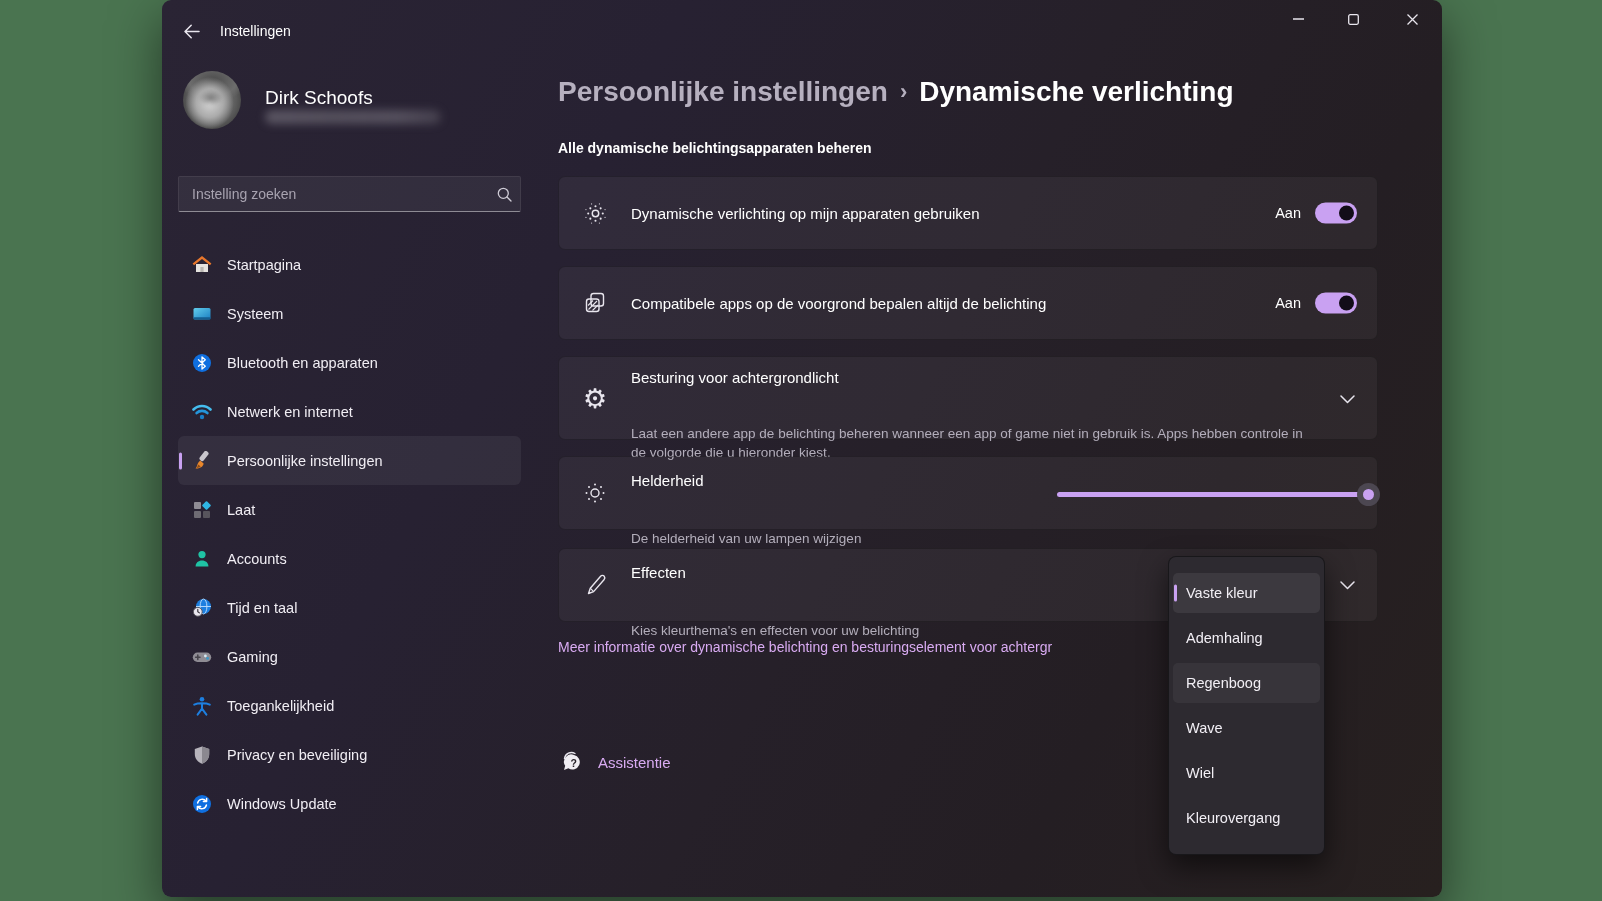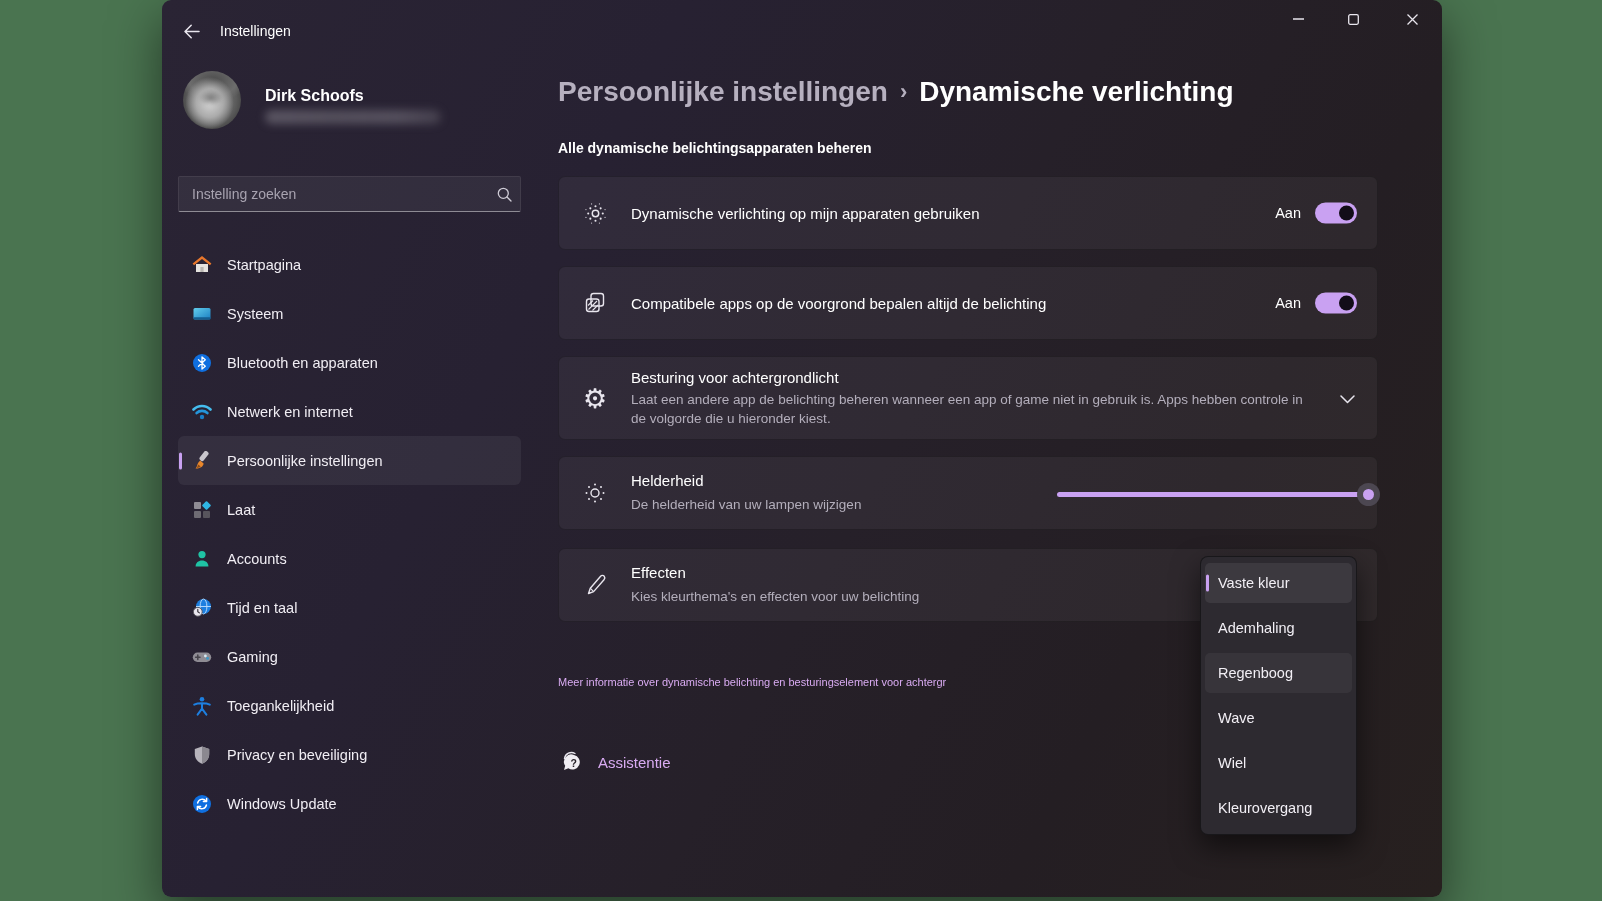--- a/index.html
+++ b/index.html
@@ -23,21 +23,21 @@
   .cap-min{left:1113px;} .cap-max{left:1168px;} .cap-close{left:1227px;}
   
   .avatar{position:absolute;left:21px;top:71px;width:58px;height:58px;border-radius:50%;overflow:hidden;
     background:
       radial-gradient(ellipse 58% 62% at 46% 55%, #d4d4d4 0%, #ababab 40%, rgba(120,120,120,0) 72%),
       radial-gradient(ellipse 75% 48% at 52% 16%, #4c4c4c 0%, #6d6d6d 55%, rgba(90,90,90,0) 78%),
       radial-gradient(circle at 50% 50%, #8e8e8e 0%, #5c5c5c 58%, #262626 100%);
   }
   .avatar-blur{position:absolute;inset:0;filter:blur(1.5px);
     background:radial-gradient(ellipse 30% 20% at 48% 46%, rgba(60,60,60,.55) 0%, rgba(60,60,60,0) 70%);}
-  .profile-name{position:absolute;left:103px;top:87px;font-size:16px;font-weight:bold;color:#ffffff;}
+  .profile-name{position:absolute;left:103px;top:87px;font-size:19px;font-weight:normal;color:#ffffff;}
   .email-blur{position:absolute;left:103px;top:110px;width:176px;height:14px;border-radius:7px;
     background:linear-gradient(90deg,rgba(140,136,146,.5),rgba(120,116,126,.55) 40%,rgba(140,136,146,.45) 75%,rgba(110,106,116,.4));
     filter:blur(4px);}
   
   .search-box{position:absolute;left:16px;top:176px;width:343px;height:36px;box-sizing:border-box;
     background:rgba(255,255,255,.055);
     border:1px solid rgba(255,255,255,.07);
     border-bottom:1px solid rgba(255,255,255,.45);
     border-radius:2px;display:flex;align-items:center;}
   .search-box input{flex:1;background:transparent;border:none;outline:none;color:#e8e5ec;
@@ -59,46 +59,46 @@
   .bc-sep{color:#b6b0bf;font-size:22px;padding:0 12px;position:relative;top:-2px;}
   .bc-current{color:#ffffff;}
   .section-title{position:absolute;left:0;top:140px;font-size:14px;font-weight:bold;color:#ffffff;}
   .card{position:absolute;left:0;width:820px;box-sizing:border-box;
     background:rgba(255,255,255,.048);
     border:1px solid rgba(0,0,0,.25);
     border-radius:7px;}
   .card .c-ico{position:absolute;left:22px;top:50%;transform:translateY(-50%);width:28px;height:28px;
     display:flex;align-items:center;justify-content:center;}
   .card .c-title{position:absolute;left:72px;font-size:15px;color:#ffffff;white-space:nowrap;}
-  .card .c-desc{position:absolute;left:72px;font-size:13.5px;color:#b3aebb;line-height:19px;}
+  .card .c-desc{position:absolute;left:72px;font-size:13.5px;color:#b3aebb;line-height:19px;margin-top:34px;}
   .card1{top:176px;height:74px;text-decoration:underline;} .card2{top:266px;height:74px;}
   .card3{top:356px;height:84px;} .card4{top:456px;height:74px;} .card5{top:548px;height:74px;}
   .vcenter{top:50%;transform:translateY(-50%);}
   .toggle-label{position:absolute;right:76px;top:50%;transform:translateY(-50%);font-size:14.5px;color:#ffffff;}
   .toggle{position:absolute;right:20px;top:50%;transform:translateY(-50%);width:42px;height:21px;
     border-radius:11px;background:#c9a1f2;cursor:pointer;}
   .toggle .knob{position:absolute;right:3px;top:3px;width:15px;height:15px;border-radius:50%;background:#120d18;}
   .chev{position:absolute;right:22px;top:50%;transform:translateY(-50%);width:16px;height:12px;
     display:flex;align-items:center;justify-content:center;cursor:pointer;}
   .card3 .chev{top:42px;}
   
   .slider{position:absolute;left:498px;top:0;width:312px;height:74px;cursor:pointer;}
   .slider .track{position:absolute;left:0;right:0;top:35px;height:5px;border-radius:3px;background:#c9a1f2;}
   .slider .thumb{position:absolute;right:-11px;top:26px;width:23px;height:23px;border-radius:50%;
     background:#4c4751;display:flex;align-items:center;justify-content:center;}
   .slider .thumb::after{content:"";width:11px;height:11px;border-radius:50%;background:#c9a1f2;}
   
-  .learn-link{position:absolute;left:0;top:676px;font-size:11px;color:#d9abf2;white-space:nowrap;cursor:pointer;}
+  .learn-link{position:absolute;left:0;top:639px;font-size:14px;color:#d9abf2;white-space:nowrap;cursor:pointer;}
   .assist{position:absolute;left:0;top:748px;display:flex;align-items:center;cursor:pointer;}
   .assist .a-ico{width:28px;height:28px;margin-right:12px;}
   .assist .a-lbl{font-size:15px;color:#d9abf2;}
   
-  .flyout{position:absolute;left:1038px;top:556px;width:157px;box-sizing:border-box;
+  .flyout{position:absolute;left:1006px;top:556px;width:157px;box-sizing:border-box;
     background:#2d2a30;border:1px solid rgba(0,0,0,.45);border-radius:8px;
-    padding:6px 4px;z-index:50;box-shadow:0 12px 28px rgba(0,0,0,.55);}
+    padding:16px 4px;z-index:50;box-shadow:0 12px 28px rgba(0,0,0,.55);}
   .fly-item{position:relative;height:40px;margin-bottom:5px;border-radius:5px;
     display:flex;align-items:center;padding-left:13px;font-size:14.5px;color:#f2eff5;cursor:pointer;}
   .fly-item:last-child{margin-bottom:0;}
   .fly-item.selected{background:rgba(255,255,255,.075);}
   .fly-item.selected::before{content:"";position:absolute;left:1px;top:50%;transform:translateY(-50%);
     width:3px;height:17px;border-radius:2px;background:#c9a1f2;}
   .fly-item.hovered{background:rgba(255,255,255,.05);}
   .gear-glyph{font-family:"DejaVu Sans",sans-serif;font-size:27px;color:#e9e6ee;line-height:1;}
   svg{display:block;}
 </style>

